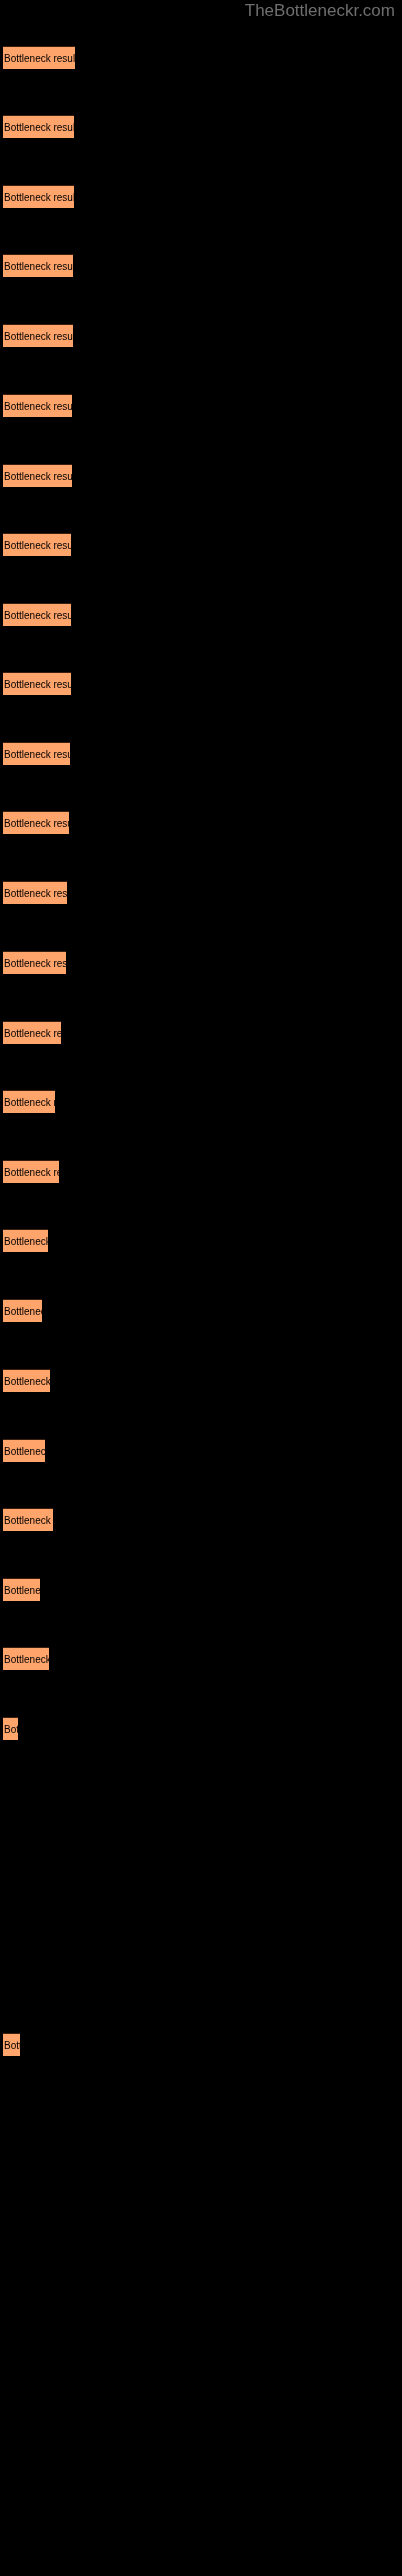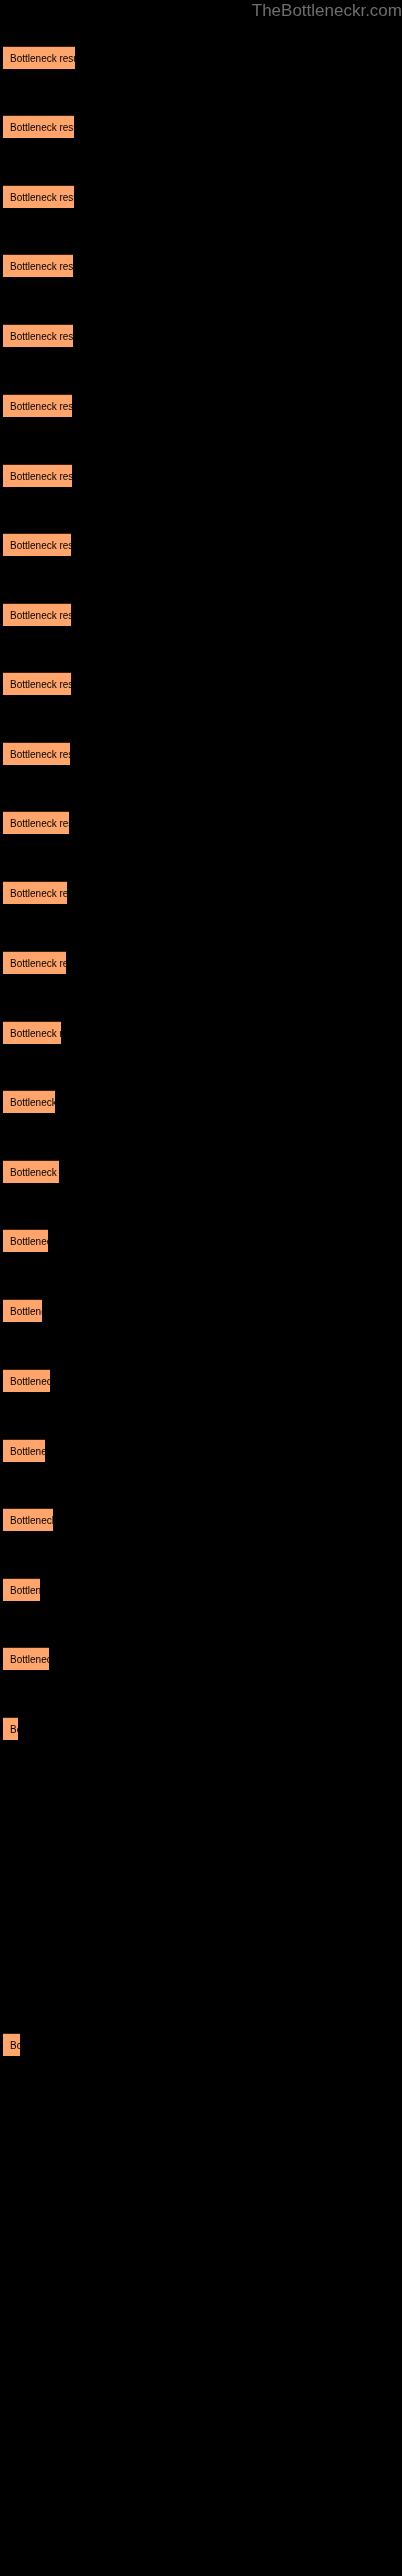--- a/index.html
+++ b/index.html
@@ -17,21 +17,21 @@
   #chart-root {
     position: absolute;
     left: 0;
     top: 0;
     width: 403px;
     height: 2576px;
     background: #000000;
   }
   #watermark {
     position: absolute;
-    right: 1px;
+    right: 8px;
     top: 0.8px;
     font-family: "Liberation Sans", sans-serif;
     font-size: 17px;
     color: #6e6e6e;
     letter-spacing: 0px;
     white-space: nowrap;
     line-height: 19.3px;
   }
   #bars-layer {
     position: absolute;
@@ -49,21 +49,21 @@
     left: 3.2px;
     top: 0;
     height: 23px;
     background: #ffa46b;
     border-top: 1.6px solid #3a1f10;
     box-sizing: border-box;
     overflow: hidden;
   }
   .bar-label {
     position: absolute;
-    left: 10px;
+    left: 4px;
     top: 0;
     height: 41px;
     line-height: 25px;
     font-family: "Liberation Sans", sans-serif;
     font-size: 10px;
     color: #000000;
     white-space: nowrap;
     pointer-events: none;
   }
 </style>

